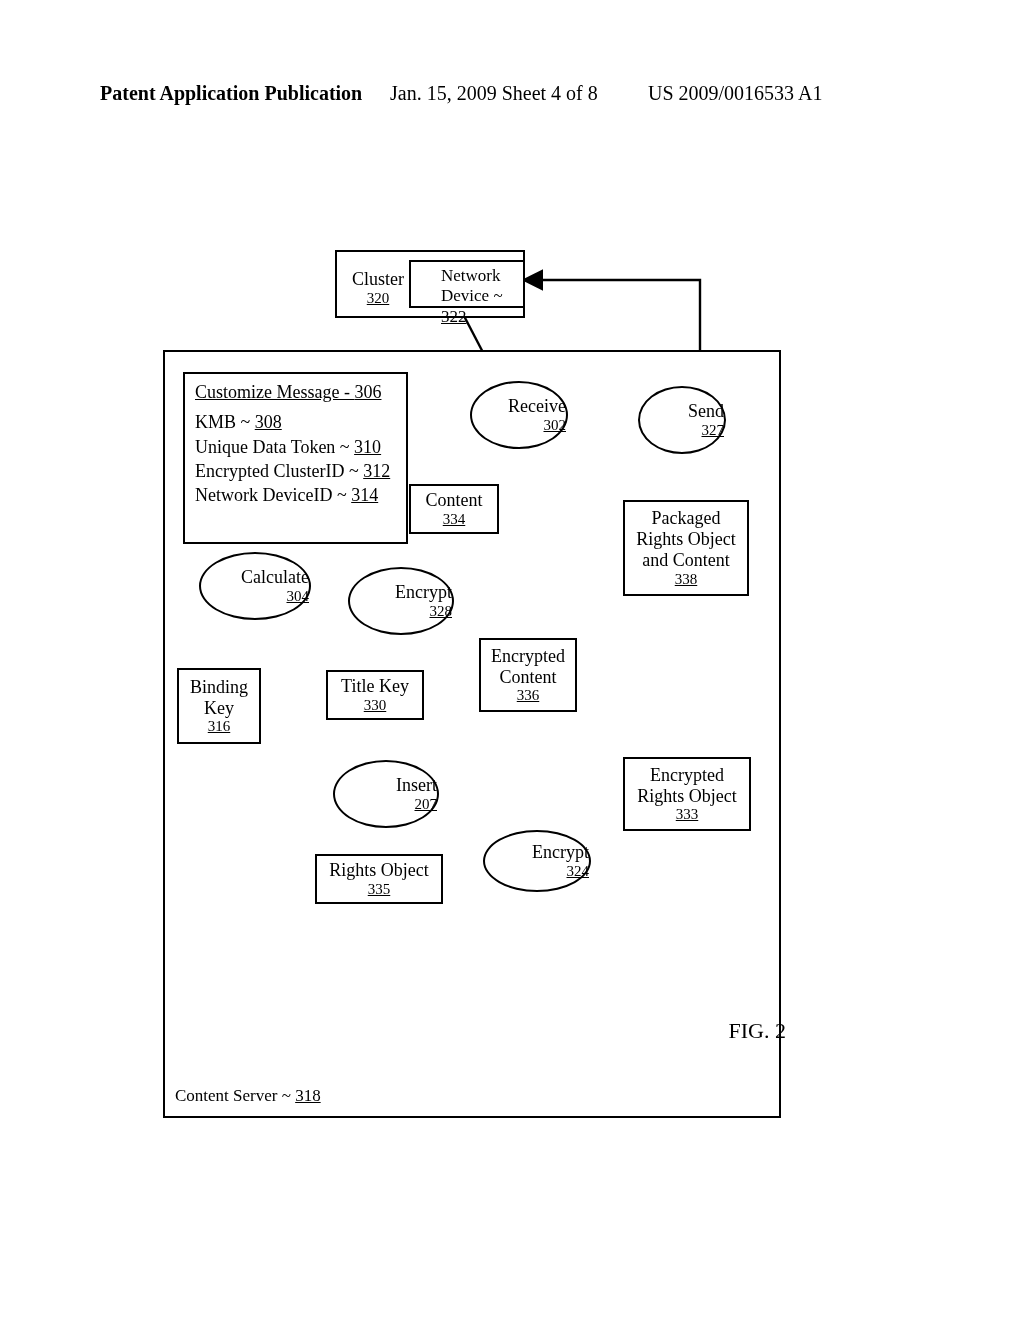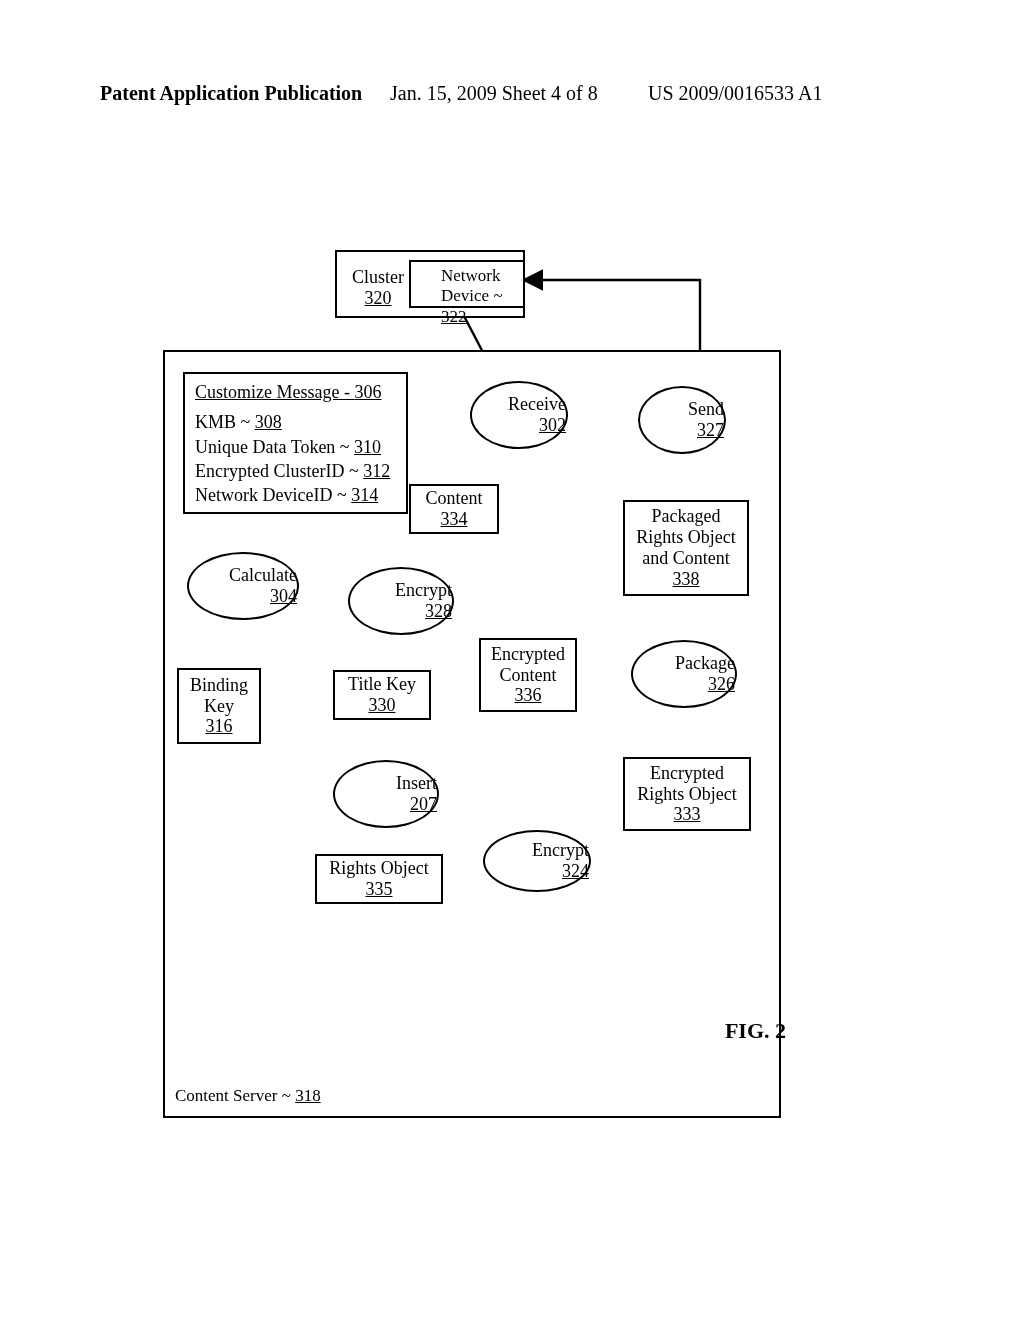--- a/index.html
+++ b/index.html
@@ -53,21 +53,21 @@
     background: #fff;
     border-radius: 50%;
     display: flex;
     flex-direction: column;
     align-items: flex-end;
     justify-content: center;
     box-sizing: border-box;
   }
   .label   { font-size: 18px; line-height: 1.15; }
   .labelsm { font-size: 17px; line-height: 1.15; }
-  .num     { font-size: 18px; text-decoration: underline; }
+  .num     { font-size: 15px; text-decoration: underline; }
   .u       { text-decoration: underline; }
   .leftblock {
     text-align: left;
     font-size: 18px;
     line-height: 1.35;
   }
 
   svg.arrows {
     position: absolute;
     left: 0;
@@ -75,21 +75,21 @@
     width: 620px;
     height: 780px;
     pointer-events: none;
   }
 
   .figcap {
     position: absolute;
     right: 238px;
     top: 1018px;
     font-size: 22px;
-    font-weight: bold;
+    font-weight: normal;
   }
 </style>
 </head>
 <body>
 
 <div class="page">
 
   <div class="hdr hdr-left">Patent Application Publication</div>
   <div class="hdr hdr-mid">Jan. 15, 2009  Sheet 4 of 8</div>
   <div class="hdr hdr-right">US 2009/0016533 A1</div>
@@ -157,68 +157,64 @@
         <span>Network Device ~ </span><span class="u">322</span>
       </div>
     </div>
 
     <div class="box" style="left:0px; top:100px; width:618px; height:768px;">
       <div class="inner labelsm" style="position:absolute; left:4px; bottom:6px;">
         <span>Content Server ~ </span><span class="u">318</span>
       </div>
     </div>
 
-    <div class="box leftblock" style="left:20px; top:122px; width:225px; height:142px; padding:6px 10px;">
+    <div class="box leftblock" style="left:20px; top:122px; width:225px; height:172px; padding:6px 10px;">
       <div><span class="u">Customize Message - </span><span class="u">306</span></div>
       <div style="height:6px;"></div>
       <div><span>KMB ~ </span><span class="u">308</span></div>
       <div><span>Unique Data Token ~ </span><span class="u">310</span></div>
       <div><span>Encrypted ClusterID ~ </span><span class="u">312</span></div>
       <div><span>Network DeviceID ~ </span><span class="u">314</span></div>
     </div>
 
     <div class="ellipse" style="left:307px; top:131px; width:98px; height:68px;">
       <div class="label">Receive</div>
       <div class="num">302</div>
     </div>
     <div class="ellipse" style="left:475px; top:136px; width:88px; height:68px;">
       <div class="label">Send</div>
       <div class="num">327</div>
     </div>
-    <div class="ellipse" style="left:24px; top:302px; width:112px; height:68px;">
+    <div class="ellipse" style="left:36px; top:302px; width:112px; height:68px;">
       <div class="label">Calculate</div>
       <div class="num">304</div>
     </div>
     <div class="ellipse" style="left:185px; top:317px; width:106px; height:68px;">
       <div class="label">Encrypt</div>
       <div class="num">328</div>
     </div>
     <div class="ellipse" style="left:170px; top:510px; width:106px; height:68px;">
       <div class="label">Insert</div>
       <div class="num">207</div>
     </div>
     <div class="ellipse" style="left:320px; top:580px; width:108px; height:62px;">
       <div class="label">Encrypt</div>
       <div class="num">324</div>
-    </div>
-    <div class="ellipse" style="left:468px; top:390px; width:106px; height:68px;">
-      <div class="label">Package</div>
-      <div class="num">326</div>
     </div>
 
     <div class="box midbox" style="left:246px; top:234px; width:90px; height:50px;">
       <div class="label">Content</div>
       <div class="num">334</div>
     </div>
     <div class="box midbox" style="left:316px; top:388px; width:98px; height:74px;">
       <div class="label">Encrypted</div>
       <div class="label">Content</div>
       <div class="num">336</div>
     </div>
-    <div class="box midbox" style="left:170px; top:420px; width:98px; height:50px;">
+    <div class="box midbox" style="left:163px; top:420px; width:98px; height:50px;">
       <div class="label">Title Key</div>
       <div class="num">330</div>
     </div>
     <div class="box midbox" style="left:14px; top:418px; width:84px; height:76px;">
       <div class="label">Binding</div>
       <div class="label">Key</div>
       <div class="num">316</div>
     </div>
     <div class="box midbox" style="left:152px; top:604px; width:128px; height:50px;">
       <div class="label">Rights Object</div>

